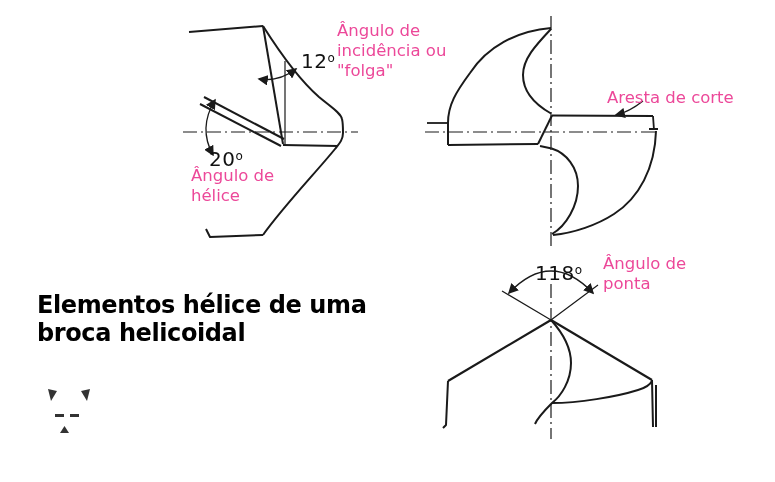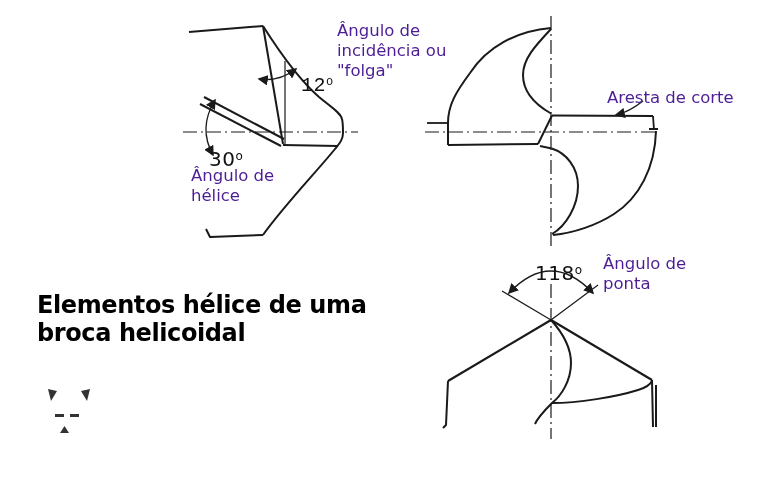--- a/index.html
+++ b/index.html
@@ -10,21 +10,21 @@
     font-family:"DejaVu Sans","Liberation Sans",sans-serif;
     color:#1a1a1a;
     overflow:hidden;
   }
   .stage svg{position:absolute;left:0;top:0;}
   .lbl{
     position:absolute;
     font-size:16.5px;
     line-height:20px;
     white-space:pre-line;
-    color:#4c1d95;
+    color:#ec4899;
   }
   .angle{
     position:absolute;
     font-size:20px;
     line-height:20px;
     color:#111;
     letter-spacing:0.5px;
   }
   .angle sup{
     font-size:12px;
@@ -99,27 +99,27 @@
 
     <g fill="#333" stroke="none">
       <polygon points="48,389 57,391 51,401"></polygon>
       <polygon points="90,389 81,391 87,401"></polygon>
       <rect x="55" y="414" width="9" height="3"></rect>
       <rect x="70" y="414" width="9" height="3"></rect>
       <polygon points="64.5,426 69,433 60,433"></polygon>
     </g>
   </svg>
 
-  <div class="angle" style="left:301px;top:72px;font-family:Liberation Mono, monospace;"><span>12</span><sup>o</sup></div>
+  <div class="angle" style="left:301px;top:48px;"><span>12</span><sup>o</sup></div>
 
   <div class="lbl" style="left:337px;top:21px;">Ângulo de
 incidência ou
 "folga"</div>
 
-  <div class="angle" style="left:209px;top:146px;"><span>30</span><sup>o</sup></div>
+  <div class="angle" style="left:209px;top:146px;"><span>20</span><sup>o</sup></div>
 
   <div class="lbl" style="left:191px;top:166px;">Ângulo de
 hélice</div>
 
   <div class="lbl" style="left:607px;top:76px;margin-top:12px;">Aresta de corte</div>
 
   <div class="angle" style="left:535px;top:260px;"><span>118</span><sup>o</sup></div>
 
   <div class="lbl" style="left:603px;top:254px;">Ângulo de
 ponta</div>

